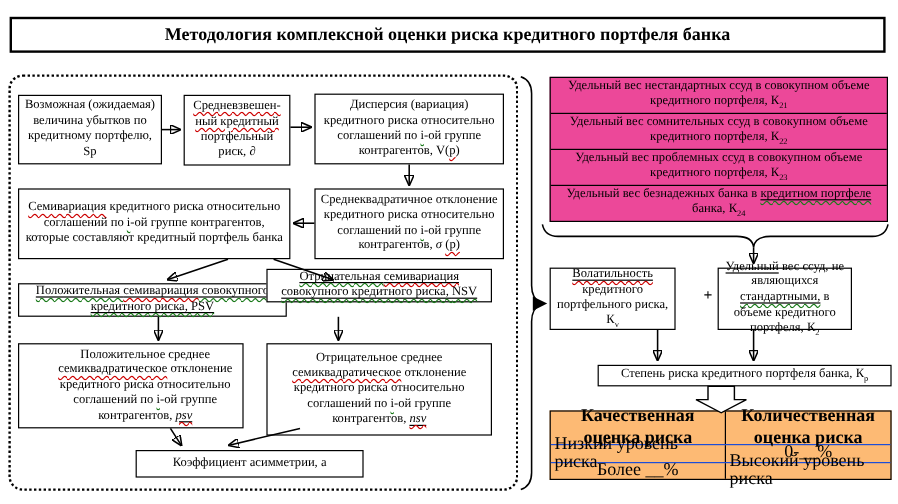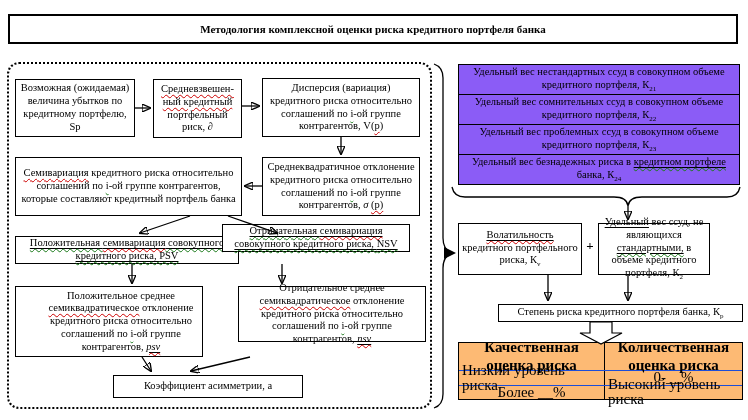--- a/index.html
+++ b/index.html
@@ -1,27 +1,27 @@
 <!DOCTYPE html>
 <html><head>
 <meta charset="utf-8">
 <style>
   html,body{margin:0;padding:0;background:#fff;}
   .stage{position:relative;width:748px;height:420px;background:#fff;
          font-family:"Liberation Serif","DejaVu Serif",serif;color:#000;overflow:hidden;}
   .titlebox{position:absolute;left:8px;top:14px;width:730px;height:30px;border:2px solid #000;
             display:flex;align-items:center;justify-content:center;box-sizing:border-box;}
-  .titlebox span{font-weight:bold;font-size:11px;}
+  .titlebox span{font-weight:bold;font-size:15px;}
   .panel{position:absolute;left:7px;top:62px;width:425px;height:347px;border:2px dotted #000;
          border-radius:12px;box-sizing:border-box;}
   .box{position:absolute;border:1px solid #000;background:#fff;box-sizing:border-box;
        display:flex;align-items:center;justify-content:center;text-align:center;
        font-size:10.5px;line-height:1.22;padding:1px 3px;z-index:1;}
   .cellstack{position:absolute;left:458px;top:64px;width:282px;border:1px solid #000;
-             box-sizing:border-box;z-index:1;background:#8b5cf6;}
+             box-sizing:border-box;z-index:1;background:#ec4899;}
   .cellstack .cell{height:29px;display:flex;align-items:center;justify-content:center;
                    text-align:center;font-size:10.5px;line-height:1.2;padding:0 4px;}
   .cellstack .cell + .cell{border-top:1px solid #000;}
   .ul{text-decoration:underline;text-decoration-thickness:1px;text-underline-offset:2px;}
   .sq-red{text-decoration:underline wavy #cc0000;text-decoration-thickness:1px;text-underline-offset:2px;}
   .sq-green{text-decoration:underline wavy #1a7a1a;text-decoration-thickness:1px;text-underline-offset:2px;}
   .it{font-style:italic;}
   sub{font-size:7px;}
   .plus{position:absolute;left:582px;top:236px;width:16px;height:20px;display:flex;align-items:center;
         justify-content:center;font-size:13px;font-weight:bold;z-index:1;}
@@ -76,44 +76,44 @@
   </div>
 
   <div class="box" style="left:222px;top:224px;width:188px;height:28px;">
     <span class="ul"><span class="sq-green">Отрицательная </span><span class="sq-red">семивариация</span><span class="sq-green"> совокупного кредитного риска, </span><span class="sq-green">NSV</span></span>
   </div>
 
   <div class="box" style="left:15px;top:286px;width:188px;height:71px;padding-left:27px;">
     <span><span>Положительное среднее </span><span class="sq-red">семиквадратическое</span><span> отклонение кредитного риска относительно соглашений по </span><span class="sq-green">i</span><span>-ой группе контрагентов, </span><span class="ul"><span class="sq-red it">psv</span></span></span>
   </div>
 
-  <div class="box" style="left:238px;top:286px;width:188px;height:56px;">
+  <div class="box" style="left:222px;top:286px;width:188px;height:77px;">
     <span><span>Отрицательное среднее </span><span class="sq-red">семиквадратическое</span><span> отклонение кредитного риска относительно соглашений по </span><span class="sq-green">i</span><span>-ой группе контрагентов, </span><span class="ul"><span class="sq-red it">nsv</span></span></span>
   </div>
 
   <div class="box" style="left:113px;top:375px;width:190px;height:23px;">
     <span>Коэффициент асимметрии, а</span>
   </div>
 
   <div class="cellstack">
     <div class="cell">
       <span><span>Удельный вес нестандартных ссуд в совокупном объеме кредитного портфеля, К</span><sub>21</sub></span>
     </div>
     <div class="cell">
       <span><span>Удельный вес сомнительных ссуд в совокупном объеме кредитного портфеля, К</span><sub>22</sub></span>
     </div>
     <div class="cell">
       <span><span>Удельный вес проблемных ссуд в совокупном объеме кредитного портфеля, К</span><sub>23</sub></span>
     </div>
     <div class="cell">
-      <span><span>Удельный вес безнадежных риска в </span><span class="ul"><span class="sq-green">кредитном портфеле</span></span><span> банка, К</span><sub>24</sub></span>
+      <span><span>Удельный вес безнадежных банка в </span><span class="ul"><span class="sq-green">кредитном портфеле</span></span><span> банка, К</span><sub>24</sub></span>
     </div>
   </div>
 
-  <div class="box" style="left:458px;top:223px;width:124px;height:52px;">
+  <div class="box" style="left:458px;top:223px;width:105px;height:52px;">
     <span><span class="ul"><span class="sq-red">Волатильность</span></span><span> кредитного портфельного риска, К</span><sub>v</sub></span>
   </div>
 
   <div class="plus">+</div>
 
   <div class="box" style="left:598px;top:223px;width:112px;height:52px;">
     <span><span class="ul">Удельный</span><span> вес ссуд, не являющихся </span><span class="ul"><span class="sq-green">стандартными,</span></span><span> в объеме кредитного портфеля, К</span><sub>2</sub></span>
   </div>
 
   <div class="box" style="left:498px;top:304px;width:245px;height:18px;">

